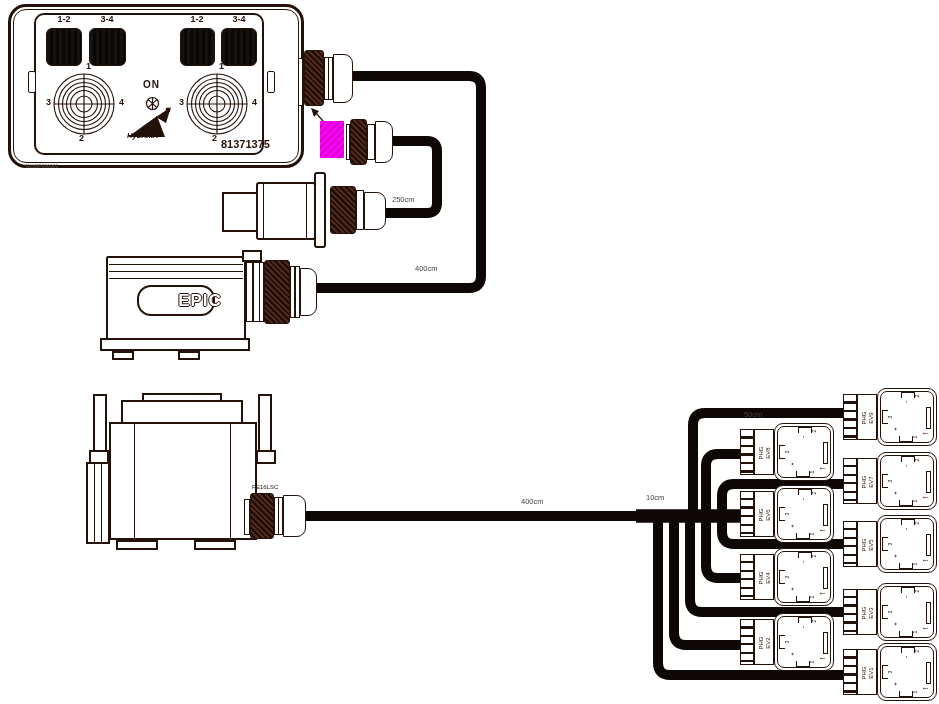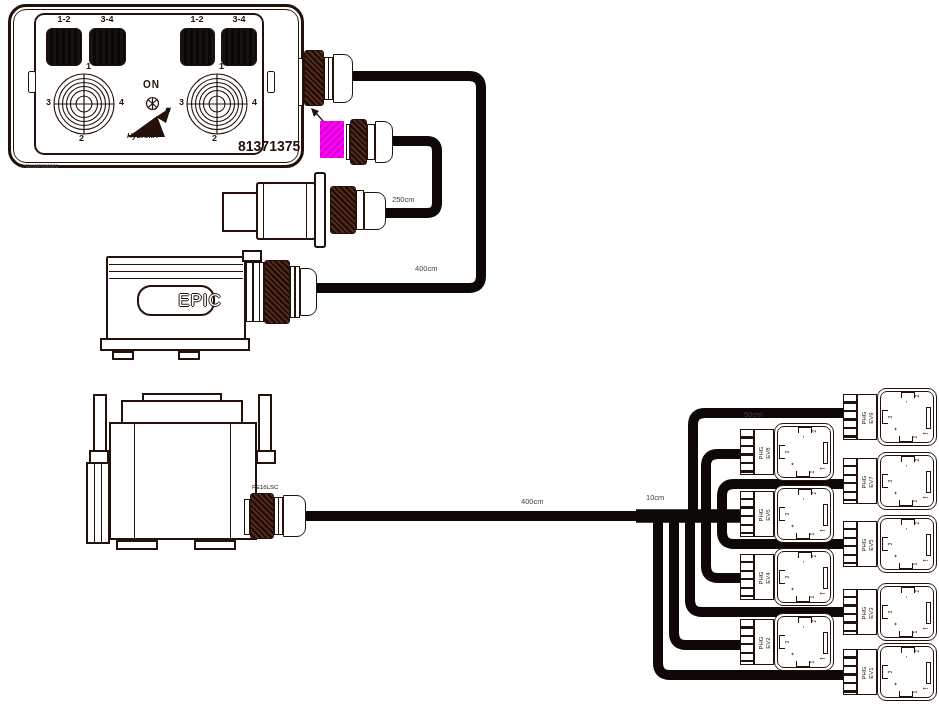--- a/index.html
+++ b/index.html
@@ -25,21 +25,21 @@
   .pad{background:repeating-linear-gradient(90deg,#151210 0 3px,#0a0807 3px 6px);border-radius:6px;border:1px solid var(--line);}
   .p1{left:46px;top:28px;width:36px;height:38px;} .p2{left:89px;top:28px;width:37px;height:38px;}
   .p3{left:180px;top:28px;width:35px;height:38px;} .p4{left:221px;top:28px;width:36px;height:38px;}
   .padlabel{top:14px;width:24px;text-align:center;font-size:9px;font-weight:bold;color:var(--line);}
   .pl1{left:52px;} .pl2{left:95px;} .pl3{left:185px;} .pl4{left:227px;}
   .knlabel{font-size:9px;font-weight:bold;color:var(--line);}
   .kl1{left:86px;top:61px;} .kl2{left:46px;top:97px;} .kl3{left:119px;top:97px;} .kl4{left:79px;top:133px;}
   .kl5{left:219px;top:61px;} .kl6{left:179px;top:97px;} .kl7{left:252px;top:97px;} .kl8{left:212px;top:133px;}
   .onlabel{left:143px;top:79px;font-size:10px;font-weight:bold;letter-spacing:1px;color:var(--line);}
   .brand{left:127px;top:131px;font-size:7.5px;font-weight:bold;font-style:italic;color:var(--line);}
-  .partnum{left:238px;top:138px;font-size:14px;font-weight:bold;color:var(--line);}
+  .partnum{left:221px;top:138px;font-size:11px;font-weight:bold;color:var(--line);}
   .doccode{left:26px;top:163px;font-size:5px;color:#555;}
 
   
   .gbar{border:1.2px solid var(--line);background:#fff;}
   .gknurl{border:1.5px solid var(--line);border-radius:3px;background:repeating-linear-gradient(45deg,#51281b 0 2px,#1d0d07 2px 4px);}
   .gring{border:1.5px solid var(--line);background:linear-gradient(90deg,#fff 42%,var(--line) 42% 58%,#fff 58%);}
   .gcap{border:1.5px solid var(--line);background:#fff;border-radius:0 9px 9px 0;}
   .g1b{left:298px;top:58px;width:5px;height:48px;} .g1k{left:304px;top:50px;width:20px;height:56px;}
   .g1r{left:324px;top:57px;width:9px;height:43px;} .g1c{left:333px;top:54px;width:20px;height:49px;}
   .g2b{left:346px;top:124px;width:4px;height:36px;} .g2k{left:350px;top:119px;width:17px;height:46px;}
@@ -53,21 +53,21 @@
   .ic-f{left:314px;top:172px;width:12px;height:76px;border:2px solid var(--line);border-radius:3px;background:#fff;}
   .ic-k{left:330px;top:186px;width:26px;height:48px;} .ic-r{left:356px;top:190px;width:8px;height:40px;}
   .ic-c{left:364px;top:192px;width:22px;height:38px;}
 
   
   .ep-hood{left:106px;top:256px;width:140px;height:84px;border:2px solid var(--line);background:#fff;border-radius:2px;}
   .ep-rib{left:109px;width:134px;height:0;border-top:1.5px solid var(--line);}
   .ep-r1{top:264px;} .ep-r2{top:271px;} .ep-r3{top:278px;}
   .ep-oval{left:137px;top:285px;width:78px;height:31px;border:2px solid var(--line);border-radius:14px;
            display:flex;align-items:center;justify-content:center;background:#fff;}
-  .ep-oval span{font-size:17px;font-weight:normal;letter-spacing:1px;color:#fff;
+  .ep-oval span{font-size:17px;font-weight:bold;letter-spacing:1px;color:#fff;
       text-shadow:-1px 0 0 var(--line),1px 0 0 var(--line),0 -1px 0 var(--line),0 1px 0 var(--line);padding-left:48px;}
   .ep-bump{left:242px;top:250px;width:20px;height:12px;border:2px solid var(--line);background:#fff;}
   .ep-flange{left:100px;top:338px;width:150px;height:13px;border:2px solid var(--line);background:#fff;}
   .ep-foot1{left:112px;top:351px;width:22px;height:9px;border:2px solid var(--line);background:#fff;}
   .ep-foot2{left:178px;top:351px;width:22px;height:9px;border:2px solid var(--line);background:#fff;}
   .ep-strip{left:246px;top:262px;width:18px;height:60px;border:1.5px solid var(--line);
       background:linear-gradient(90deg,#fff 30%,var(--line) 30% 42%,#fff 42% 72%,var(--line) 72% 84%,#fff 84%);}
   .ep-k{left:264px;top:260px;width:26px;height:64px;} .ep-rg{left:290px;top:266px;width:10px;height:52px;}
   .ep-c{left:300px;top:268px;width:17px;height:48px;}
 

